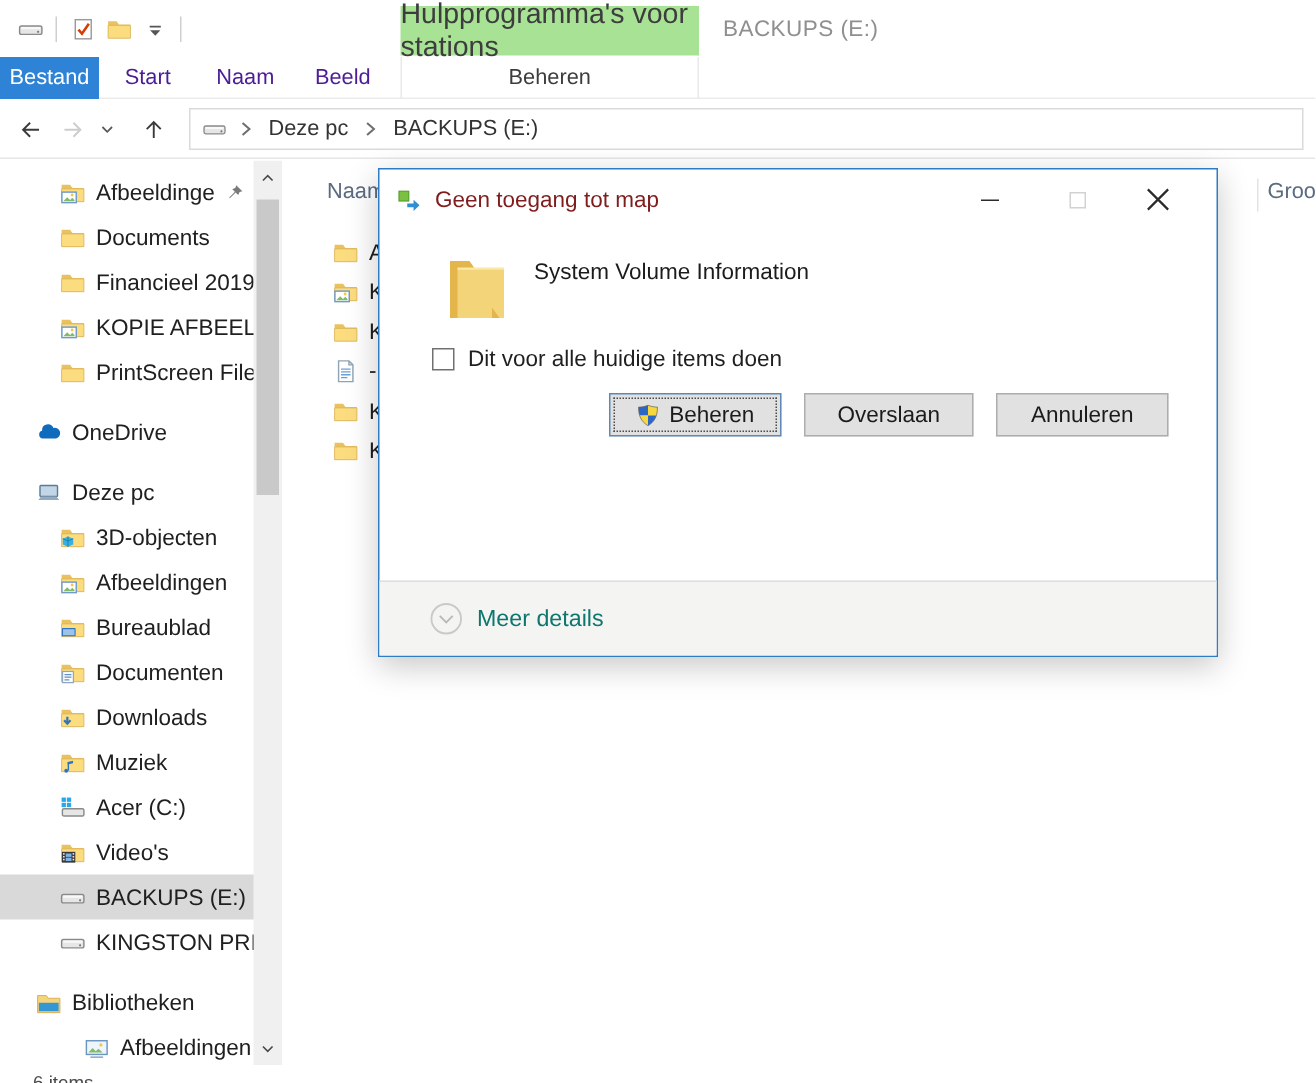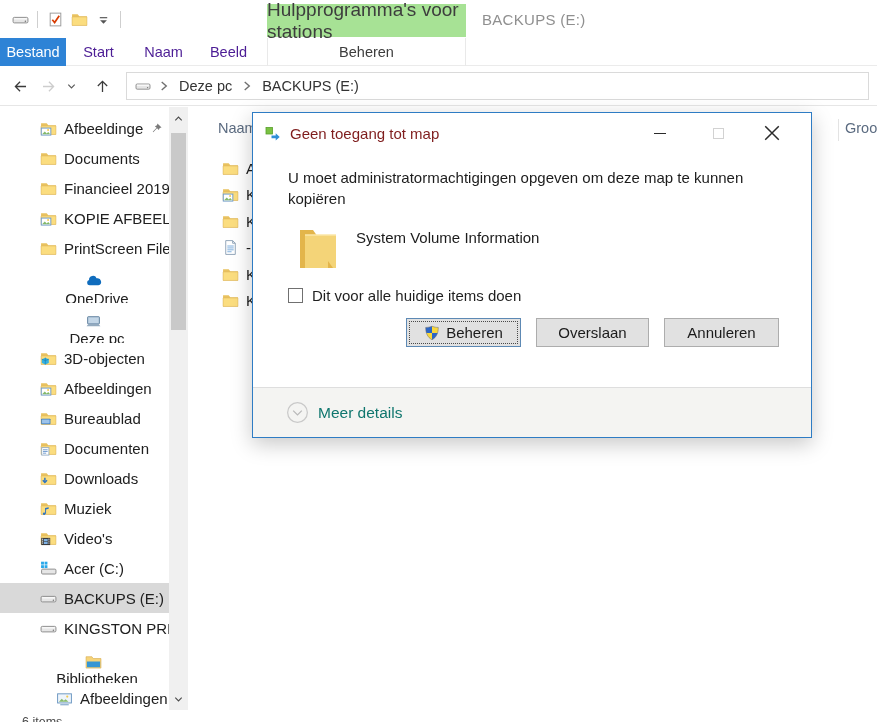--- a/index.html
+++ b/index.html
@@ -51,21 +51,21 @@
   
   .main { position:absolute; left:0; top:107px; right:0; bottom:0; }
 
   .sidebar { position:absolute; left:0; top:0; width:188px; bottom:8px; overflow:hidden; }
   .nav-list { padding-top:6px; }
   .nav-item { height:30px; width:170px; display:flex; align-items:center; color:#202020; }
   .nav-item .icon { width:17px; height:17px; margin-right:7px; }
   .nav-item .label { white-space:nowrap; overflow:hidden; }
   .nav-item .pin { width:13px; height:13px; margin-left:7px; }
   .lvl1 { padding-left:24px; } .lvl2 { padding-left:40px; } .lvl3 { padding-left:56px; }
-  .gap { margin-top:10px;flex-direction:column; }
+  .gap { margin-top:10px; }
   .nav-item.selected { background:#d9d9d9; }
 
   .sb-track { position:absolute; right:0; top:0; width:19px; height:603px; background:#f0f0f0; }
   .sb-arrow { position:absolute; left:0; width:19px; height:18px; display:flex;
     align-items:center; justify-content:center; }
   .sb-arrow .icon { width:11px; height:11px; }
   .sb-up { top:2px; } .sb-down { bottom:2px; }
   .sb-thumb { position:absolute; left:2px; top:26px; width:15px; height:197px; background:#c9c9c9; }
 
   .content { position:absolute; left:188px; top:0; right:0; bottom:0; }
@@ -365,51 +365,51 @@
               <circle cx="3.9" cy="13" r="1.2" fill="#2f74c0"></circle>
               <rect x="4.8" y="7.6" width="0.9" height="5.4" fill="#2f74c0"></rect>
               <path d="M4.8 7.6l3.4-.8v1.5l-3.4.8z" fill="#2f74c0"></path>
             </svg>
           </span>
           <span class="label">Muziek</span>
         </div>
         <div class="nav-item lvl2">
           <span class="icon">
             <svg viewBox="0 0 16 16">
+              <g fill="#28a8ea">
+                <rect x="1" y="1.6" width="2.7" height="2.7"></rect>
+                <rect x="4.3" y="1.6" width="2.7" height="2.7"></rect>
+                <rect x="1" y="4.9" width="2.7" height="2.7"></rect>
+                <rect x="4.3" y="4.9" width="2.7" height="2.7"></rect>
+              </g>
+              <rect x="1.5" y="8.6" width="13.5" height="4.6" rx="1" fill="#e6e6e6" stroke="#8a8a8a" stroke-width="0.9"></rect>
+            </svg>
+          </span>
+          <span class="label">Acer (C:)</span>
+        </div>
+        <div class="nav-item lvl2">
+          <span class="icon">
+            <svg viewBox="0 0 16 16">
               <path d="M1 3h5.3l1.5 2H15v8.6H1z" fill="#e9c25f"></path>
               <path d="M1 5.6h14v8H1z" fill="#fbdd7f" stroke="#dcb35c" stroke-width="0.5"></path>
               <rect x="1.2" y="7.4" width="8.4" height="6.8" fill="#3a3a3a"></rect>
               <g fill="#e8e8e8">
                 <rect x="1.9" y="8.2" width="1" height="1"></rect>
                 <rect x="1.9" y="10" width="1" height="1"></rect>
                 <rect x="1.9" y="11.8" width="1" height="1"></rect>
                 <rect x="7.9" y="8.2" width="1" height="1"></rect>
                 <rect x="7.9" y="10" width="1" height="1"></rect>
                 <rect x="7.9" y="11.8" width="1" height="1"></rect>
               </g>
               <rect x="3.6" y="8.5" width="3.6" height="2.1" fill="#7fb2e5"></rect>
               <rect x="3.6" y="11.1" width="3.6" height="2.1" fill="#7fb2e5"></rect>
             </svg>
           </span>
           <span class="label">Video's</span>
         </div>
-        <div class="nav-item lvl2">
-          <span class="icon">
-            <svg viewBox="0 0 16 16">
-              <g fill="#28a8ea">
-                <rect x="1" y="1.6" width="2.7" height="2.7"></rect>
-                <rect x="4.3" y="1.6" width="2.7" height="2.7"></rect>
-                <rect x="1" y="4.9" width="2.7" height="2.7"></rect>
-                <rect x="4.3" y="4.9" width="2.7" height="2.7"></rect>
-              </g>
-              <rect x="1.5" y="8.6" width="13.5" height="4.6" rx="1" fill="#e6e6e6" stroke="#8a8a8a" stroke-width="0.9"></rect>
-            </svg>
-          </span>
-          <span class="label">Acer (C:)</span>
-        </div>
         <div class="nav-item lvl2 selected">
           <span class="icon">
             <svg viewBox="0 0 16 16">
               <rect x="1" y="6" width="14" height="5.2" rx="1.2" fill="#e6e6e6" stroke="#8a8a8a" stroke-width="0.9"></rect>
               <path d="M2 7.3h12" stroke="#f8f8f8" stroke-width="1.4"></path>
               <circle cx="12.6" cy="9.6" r="0.7" fill="#777"></circle>
             </svg>
           </span>
           <span class="label">BACKUPS (E:)</span>
         </div>
@@ -549,21 +549,20 @@
       </span>
     <span class="dlg-ctl ctl-close">
       <span class="close-glyph icon">
         <svg viewBox="0 0 13 13">
             <path d="M1 1l11 11M12 1L1 12" stroke="#2b2b2b" stroke-width="1.2"></path>
           </svg>
       </span>
     </span>
   </div>
   <div class="dlg-body">
-    <div class="dlg-msg">U moet administratormachtigingen opgeven om deze map te kunnen kopiëren</div>
     <div class="dlg-item">
       <span class="icon">
           <svg viewBox="0 0 42 46">
             <path d="M3 5h13l3.5 5H39v33H3z" fill="#e3b54b"></path>
             <path d="M8 10h31v33H8z" fill="#f4d478"></path>
             <path d="M8 10h31" stroke="#fbe7a8" stroke-width="1.5"></path>
             <path d="M31 36l5 7h-5z" fill="#e3b54b"></path>
           </svg>
         </span>
       <div class="dlg-item-text">

